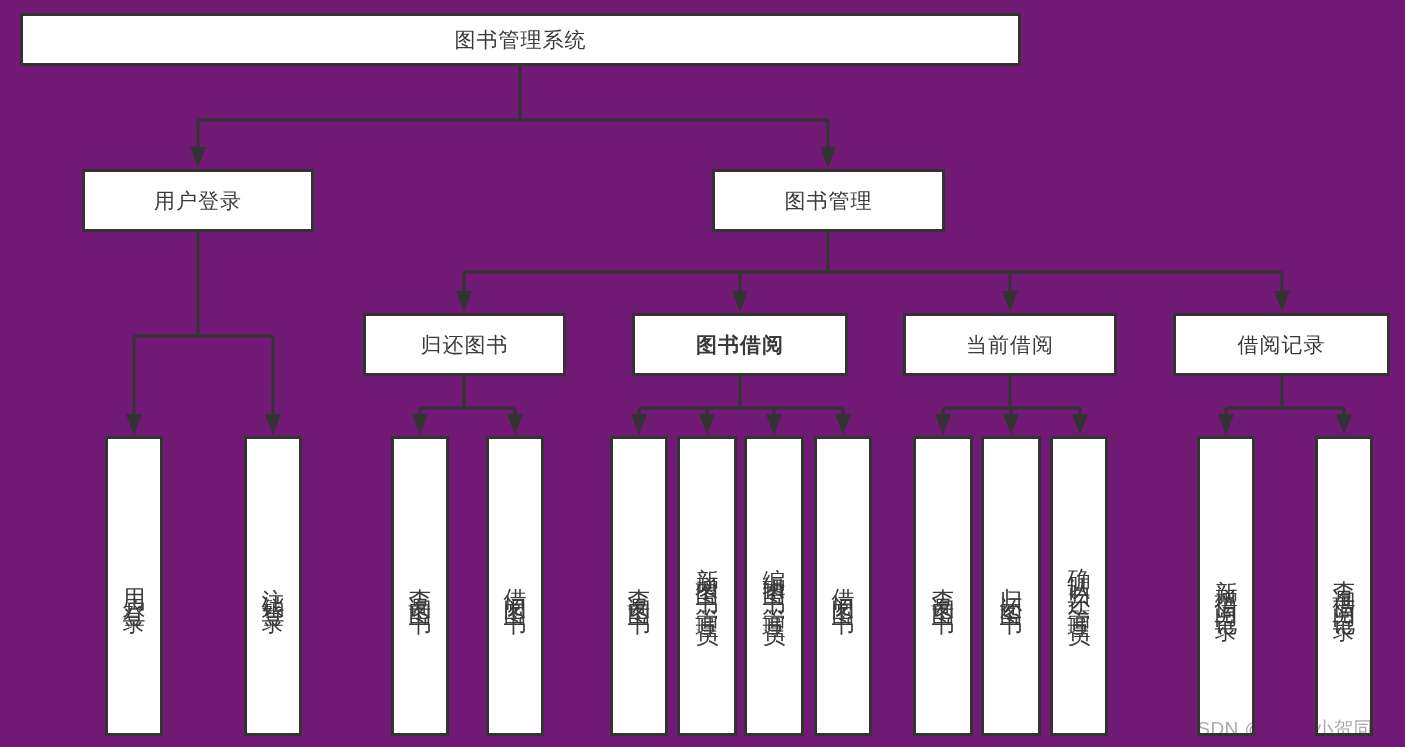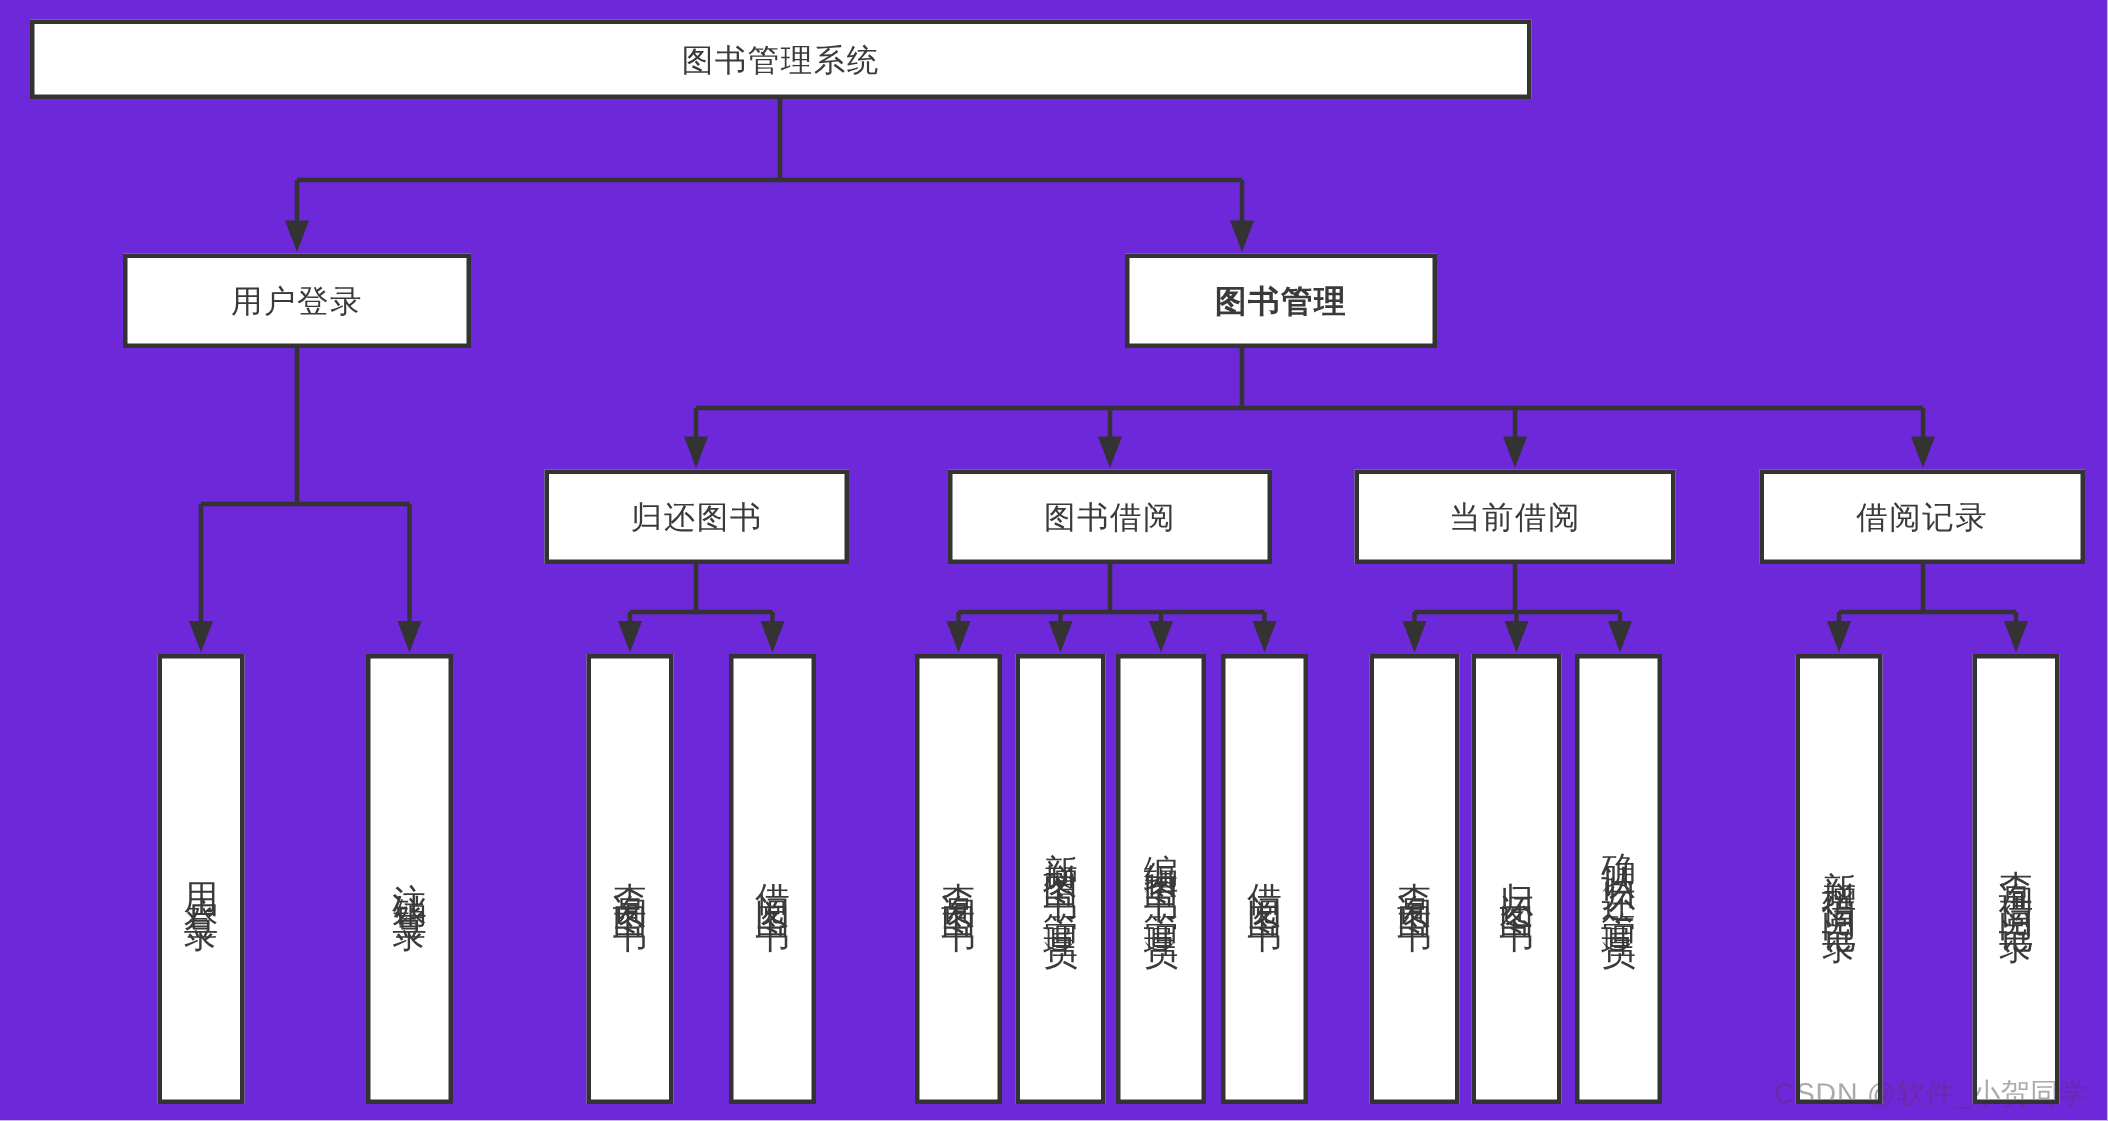--- a/index.html
+++ b/index.html
@@ -5,21 +5,21 @@
   html, body {
     margin: 0;
     padding: 0;
     background: #ffffff;
     font-family: "Liberation Sans", sans-serif;
   }
   #canvas {
     position: relative;
     width: 1405px;
     height: 747px;
-    background: #6d28d9;
+    background: #701a75;
     overflow: hidden;
   }
   #connectors {
     position: absolute;
     left: 0; top: 0;
     width: 1405px;
     height: 747px;
   }
   #connectors path, #connectors line {
     stroke: #333333;
@@ -146,28 +146,28 @@
     </g>
   </svg>
 
   <div class="hbox" style="left:20px; top:13px; width:1001px; height:53px;">
     <span>图书管理系统</span>
   </div>
 
   <div class="hbox" style="left:82px; top:169px; width:232px; height:63px;">
     <span>用户登录</span>
   </div>
-  <div class="hbox" style="left:750px; top:169px; width:208px; height:63px;font-weight:bold;">
+  <div class="hbox" style="left:712px; top:169px; width:233px; height:63px;">
     <span>图书管理</span>
   </div>
 
   <div class="hbox" style="left:363px; top:313px; width:203px; height:63px;">
     <span>归还图书</span>
   </div>
-  <div class="hbox" style="left:632px; top:313px; width:216px; height:63px;">
+  <div class="hbox" style="left:632px; top:313px; width:216px; height:63px;font-weight:bold;">
     <span>图书借阅</span>
   </div>
   <div class="hbox" style="left:903px; top:313px; width:214px; height:63px;text-align:center;">
     <span>当前借阅</span>
   </div>
   <div class="hbox" style="left:1173px; top:313px; width:217px; height:63px;">
     <span>借阅记录</span>
   </div>
 
   <div class="vbox" style="left:105px; top:436px; width:58px; height:300px;">

